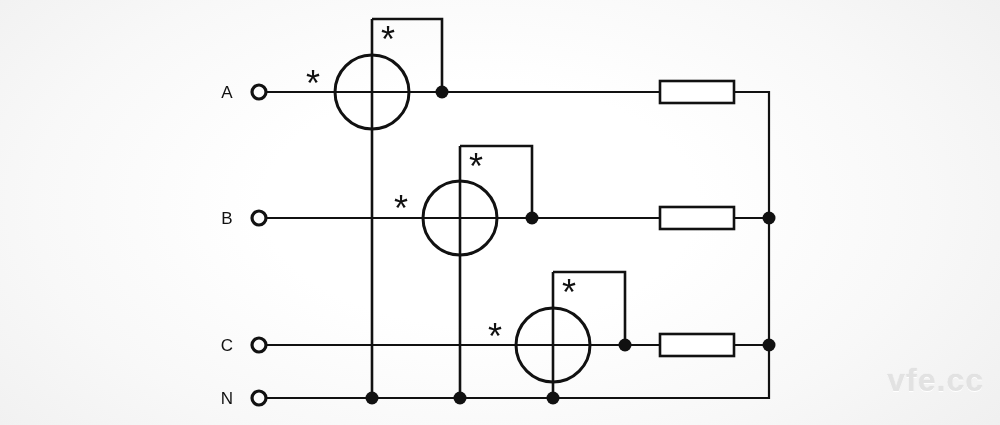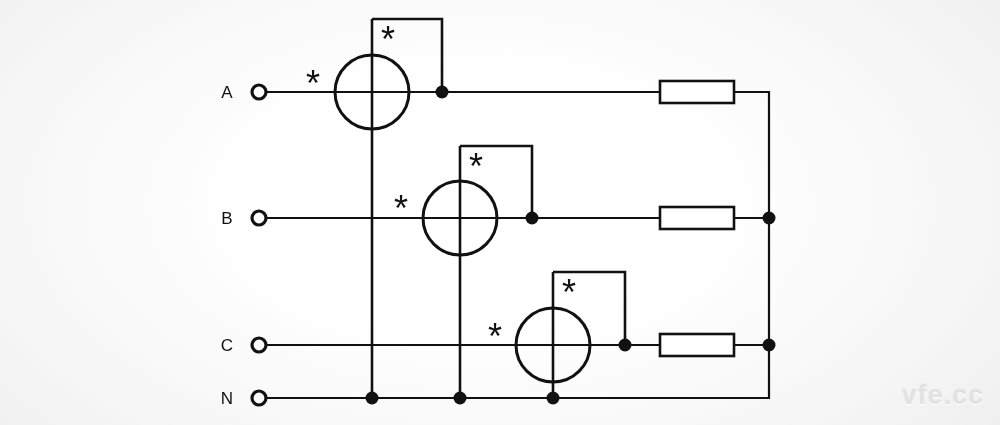--- a/index.html
+++ b/index.html
@@ -16,22 +16,22 @@
   .loop  { stroke-width: 2.6; fill: none; }
   .meter { stroke-width: 3;   fill: none; }
   .res   { stroke-width: 2.6; fill: #ffffff; }
   .term  { stroke-width: 3.2; fill: #fcfcfc; }
   .labels text { font-family: "Liberation Sans", sans-serif; }
   .phase-label { font-size: 17px; }
   .asterisk    { font-size: 36px; }
   .watermark {
     position: absolute;
     right: 16px;
-    bottom: 14px;
-    font-size: 27px;
+    bottom: 26px;
+    font-size: 32px;
     font-weight: bold;
     letter-spacing: 1px;
     color: #e2e2e2;
     text-shadow: 0 1px 0 #ffffff, 0 0 1px #d6d6d6;
     user-select: none;
   }
 </style>
 </head>
 <body>
 

